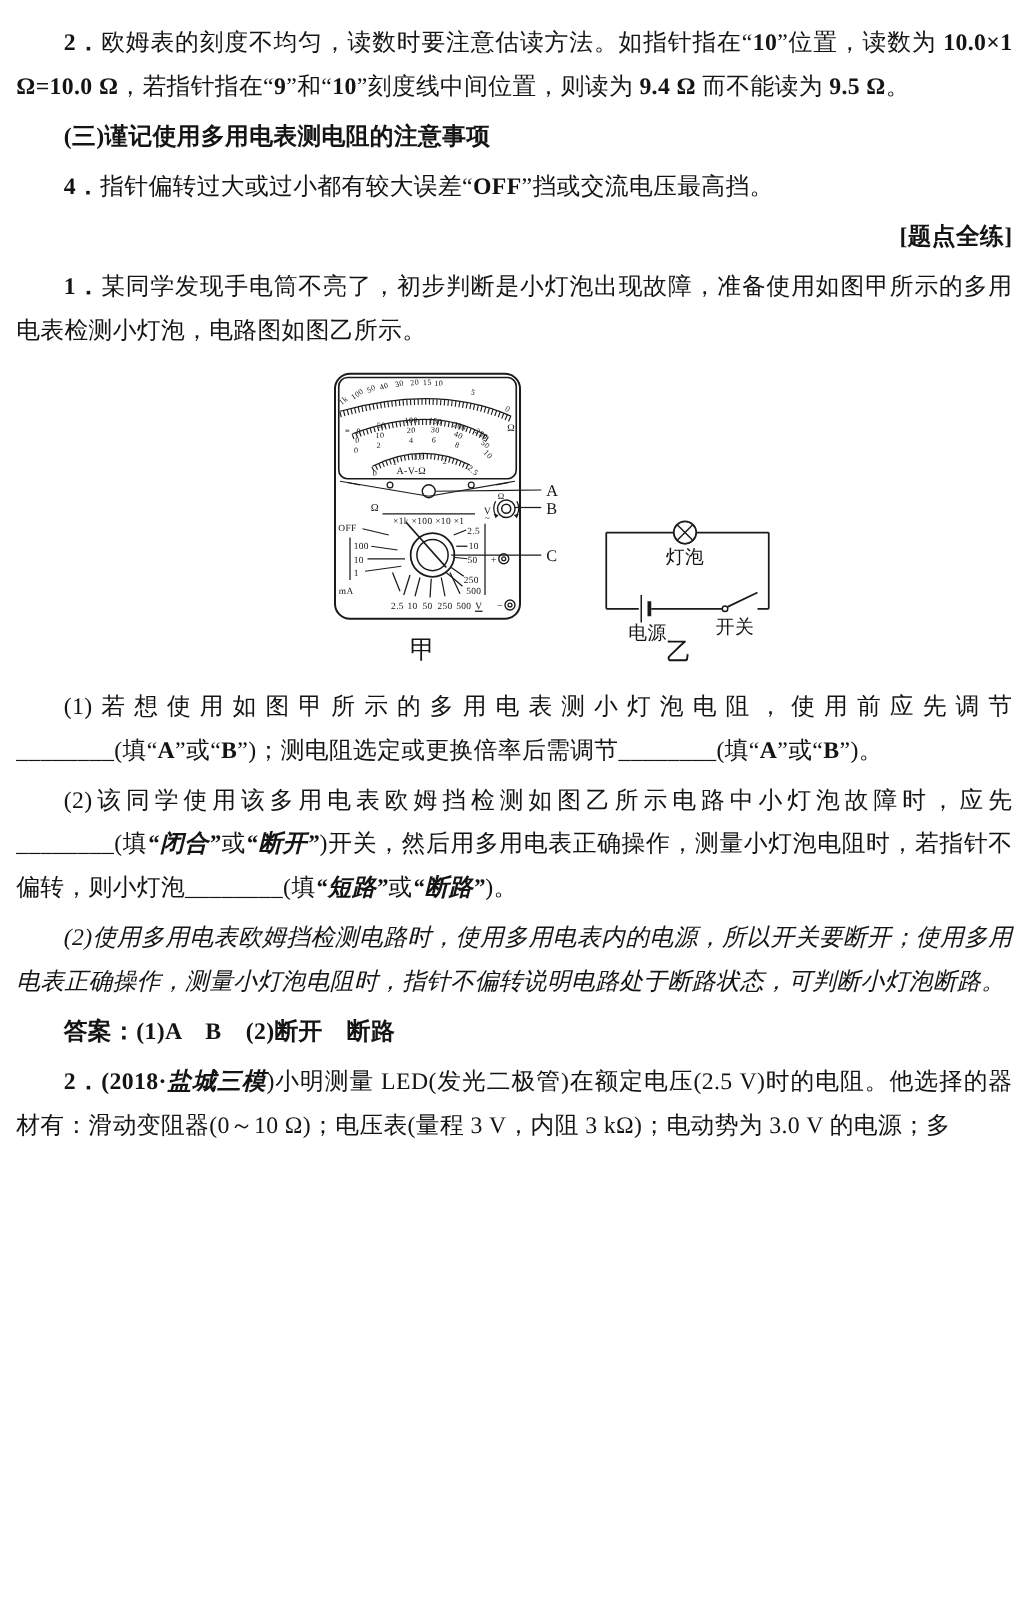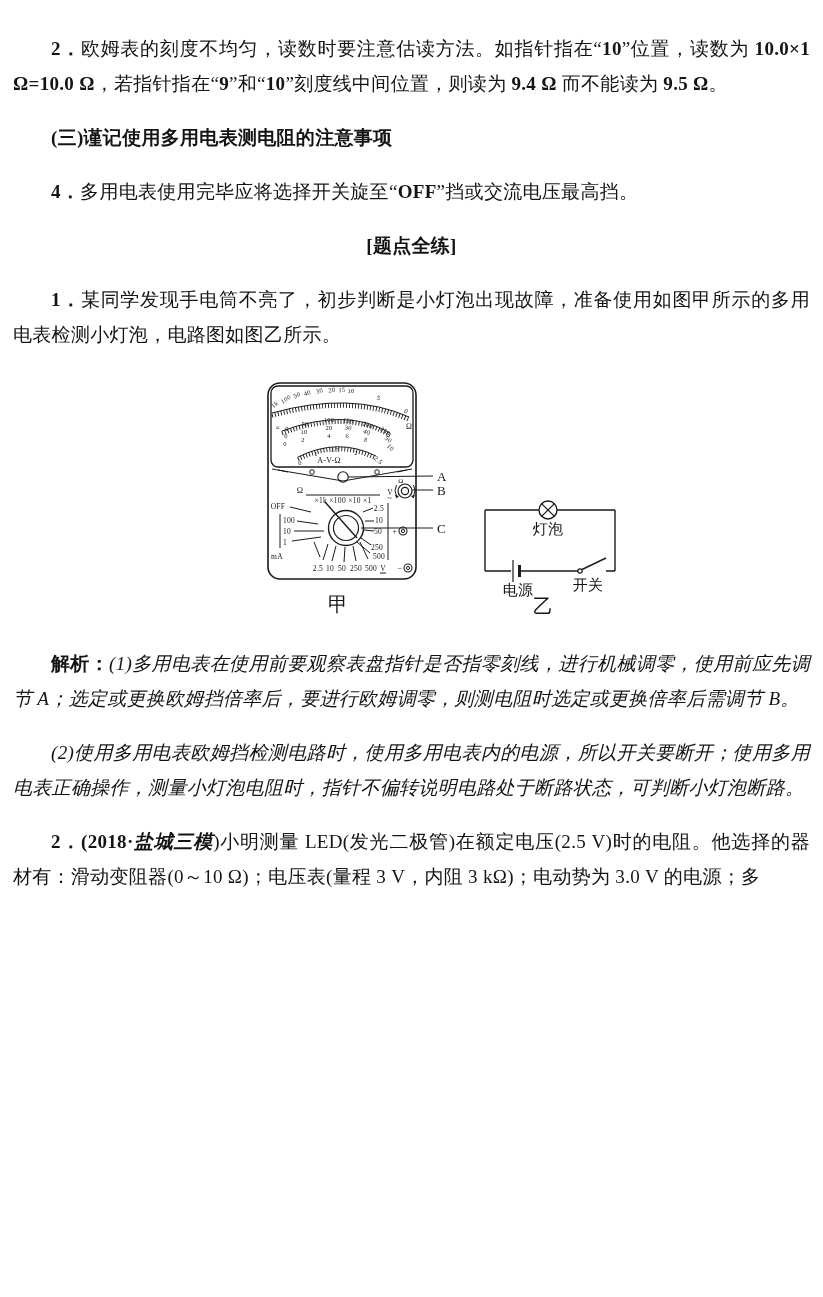--- a/index.html
+++ b/index.html
@@ -4,42 +4,42 @@
 <style>
   html,body{margin:0;padding:0;background:#ffffff;}
   body{
     width:823px;height:1297px;
     color:#141414;
     font-family:"Liberation Serif","DejaVu Serif",serif;
     font-size:19px;line-height:35px;letter-spacing:.3px;
     overflow:hidden;
   }
   .page{padding:12px 13px 0 13px;}
-  p.para{margin:19px 0;text-indent:38px;text-align:justify;}
-  p.center{text-align:center;text-indent:0;}
+  p.para{margin:5px 0;text-indent:38px;text-align:justify;}
+  p.center{text-align:right;text-indent:0;}
   .b{font-weight:700;}
   .i{font-style:italic;}
   .figure{position:relative;height:256px;margin:2px 0 4px 0;}
   .meter-svg{position:absolute;left:248px;top:0;}
   .circuit-svg{position:absolute;left:462px;top:132px;}
   .cap{position:absolute;width:40px;text-align:center;font-size:20px;letter-spacing:0;}
   .cap-jia{left:305px;top:216px;}
   .cap-yi{left:510px;top:218px;}
   svg{overflow:visible;}
   svg text{font-family:"Liberation Serif","DejaVu Serif",serif;fill:#141414;}
   .ln{stroke:#1a1a1a;fill:none;}
 </style>
 </head>
 <body>
 
 <div class="page">
 
   <p class="para"><span class="b">2．</span><span>欧姆表的刻度不均匀，读数时要注意估读方法。如指针指在“</span><span class="b">10</span><span>”位置，读数为 </span><span class="b">10.0×1 Ω=10.0 Ω</span><span>，若指针指在“</span><span class="b">9</span><span>”和“</span><span class="b">10</span><span>”刻度线中间位置，则读为 </span><span class="b">9.4 Ω</span><span> 而不能读为 </span><span class="b">9.5 Ω</span><span>。</span></p>
   <p class="para"><span class="b">(三)谨记使用多用电表测电阻的注意事项</span></p>
-  <p class="para"><span class="b">4．</span><span>多用电表使用完毕应将选择开关旋至“</span><span class="b">OFF</span><span>”挡或交流电压最高挡。</span></p>
+  <p class="para"><span class="b">4．</span><span>指针偏转过大或过小都有较大误差“</span><span class="b">OFF</span><span>”挡或交流电压最高挡。</span></p>
   <p class="para center"><span class="b">[题点全练]</span></p>
   <p class="para"><span class="b">1．</span><span>某同学发现手电筒不亮了，初步判断是小灯泡出现故障，准备使用如图甲所示的多用电表检测小灯泡，电路图如图乙所示。</span></p>
 
   <div class="figure">
 
     <svg class="meter-svg" width="192" height="212" viewBox="0 0 192 212">
 
       <g>
         <rect class="ln" x="7" y="12" width="148" height="196" rx="12" stroke-width="1.6"></rect>
         <rect class="ln" x="10" y="15" width="142" height="81" rx="7" stroke-width="1.3"></rect>
@@ -232,17 +232,19 @@
         <circle class="ln" cx="105" cy="68" r="2.2" stroke-width="1.2"></circle>
         <path class="ln" d="M107 66.5 L131 55" stroke-width="1.4"></path>
       </g>
       <text x="113" y="87" font-size="15" text-anchor="middle">开关</text>
     </svg>
 
     <div class="cap cap-jia">甲</div>
     <div class="cap cap-yi">乙</div>
   </div>
 
-  <p class="para"><span class="b">解析：</span><span class="i">(1)多用电表在使用前要观察表盘指针是否指零刻线，进行机械调零，使用前应先调节 A；选定或更换欧姆挡倍率后，要进行欧姆调零，则测电阻时选定或更换倍率后需调节 B。</span></p>
+  <p class="para"><span>(1)若想使用如图甲所示的多用电表测小灯泡电阻，使用前应先调节________(填“</span><span class="b">A</span><span>”或“</span><span class="b">B</span><span>”)；测电阻选定或更换倍率后需调节________(填“</span><span class="b">A</span><span>”或“</span><span class="b">B</span><span>”)。</span></p>
+  <p class="para"><span>(2)该同学使用该多用电表欧姆挡检测如图乙所示电路中小灯泡故障时，应先________(填</span><span class="b i">“闭合”</span><span>或</span><span class="b i">“断开”</span><span>)开关，然后用多用电表正确操作，测量小灯泡电阻时，若指针不偏转，则小灯泡________(填</span><span class="b i">“短路”</span><span>或</span><span class="b i">“断路”</span><span>)。</span></p>
   <p class="para"><span class="i">(2)使用多用电表欧姆挡检测电路时，使用多用电表内的电源，所以开关要断开；使用多用电表正确操作，测量小灯泡电阻时，指针不偏转说明电路处于断路状态，可判断小灯泡断路。</span></p>
+  <p class="para"><span class="b">答案：</span><span class="b">(1)A　B　(2)断开　断路</span></p>
   <p class="para"><span class="b">2．</span><span class="b">(2018·</span><span class="b i">盐城三模</span><span>)小明测量 LED(发光二极管)在额定电压(2.5 V)时的电阻。他选择的器材有：滑动变阻器(0～10 Ω)；电压表(量程 3 V，内阻 3 kΩ)；电动势为 3.0 V 的电源；多</span></p>
 
 </div>
 
 </body></html>

